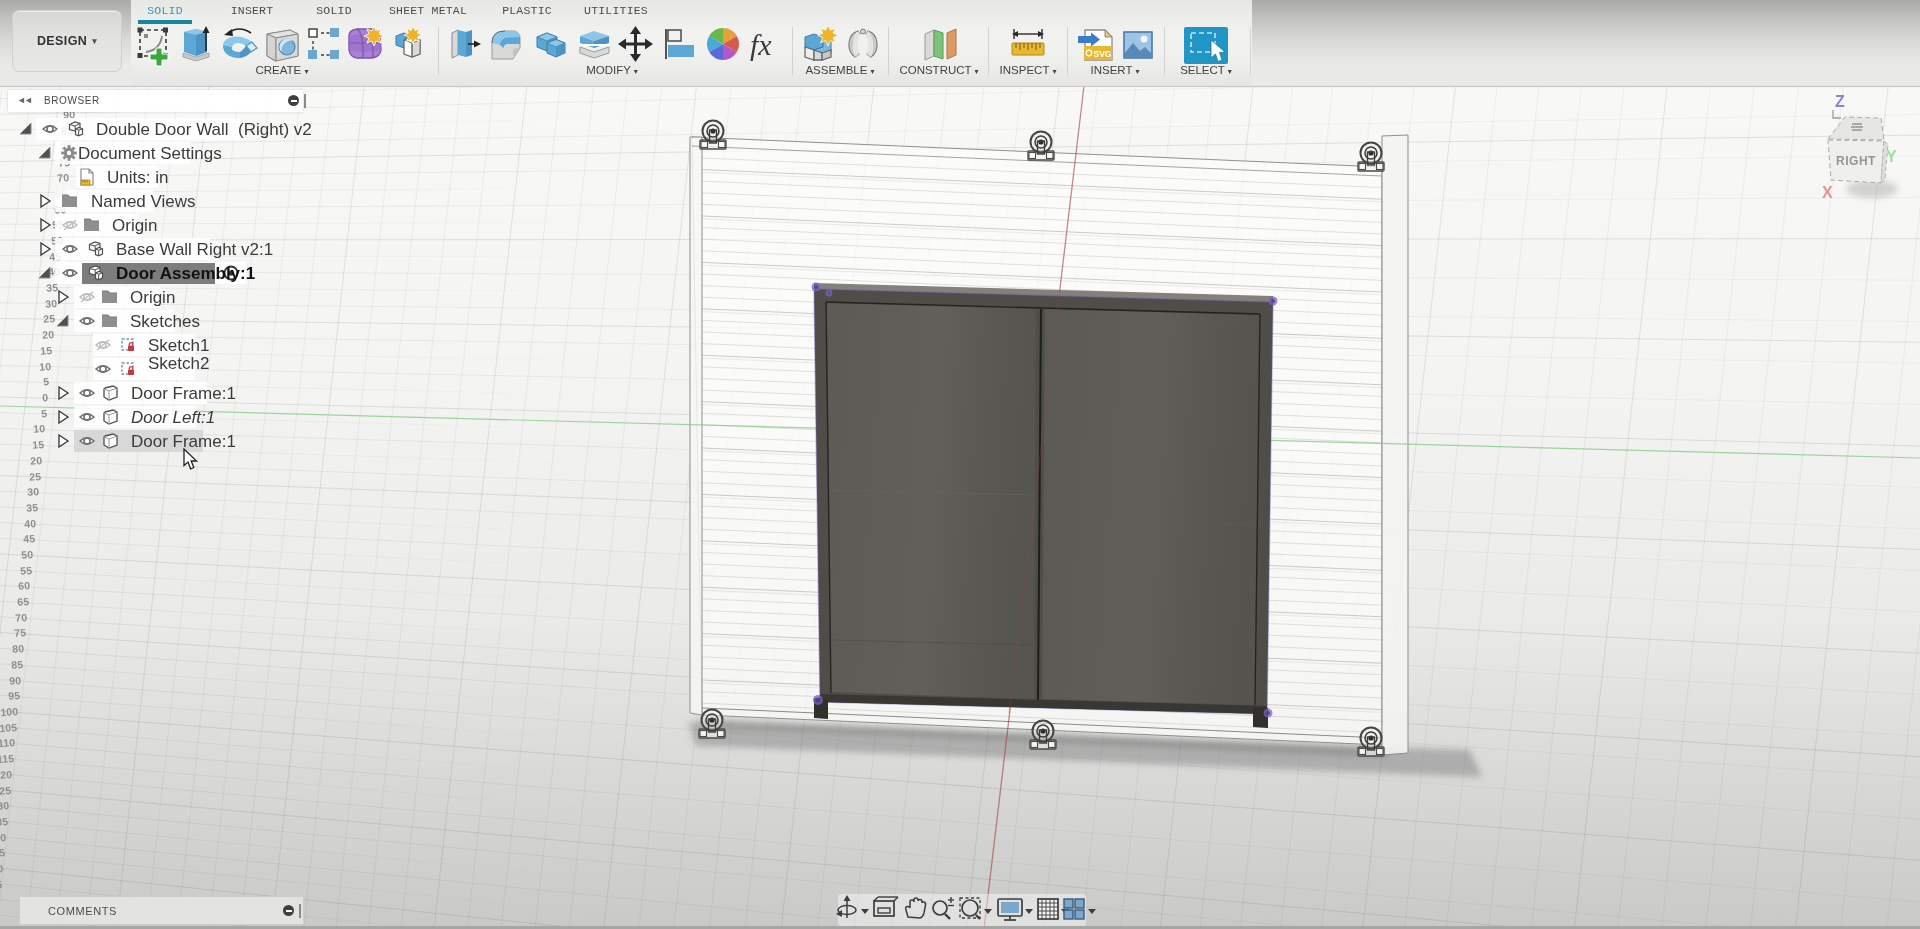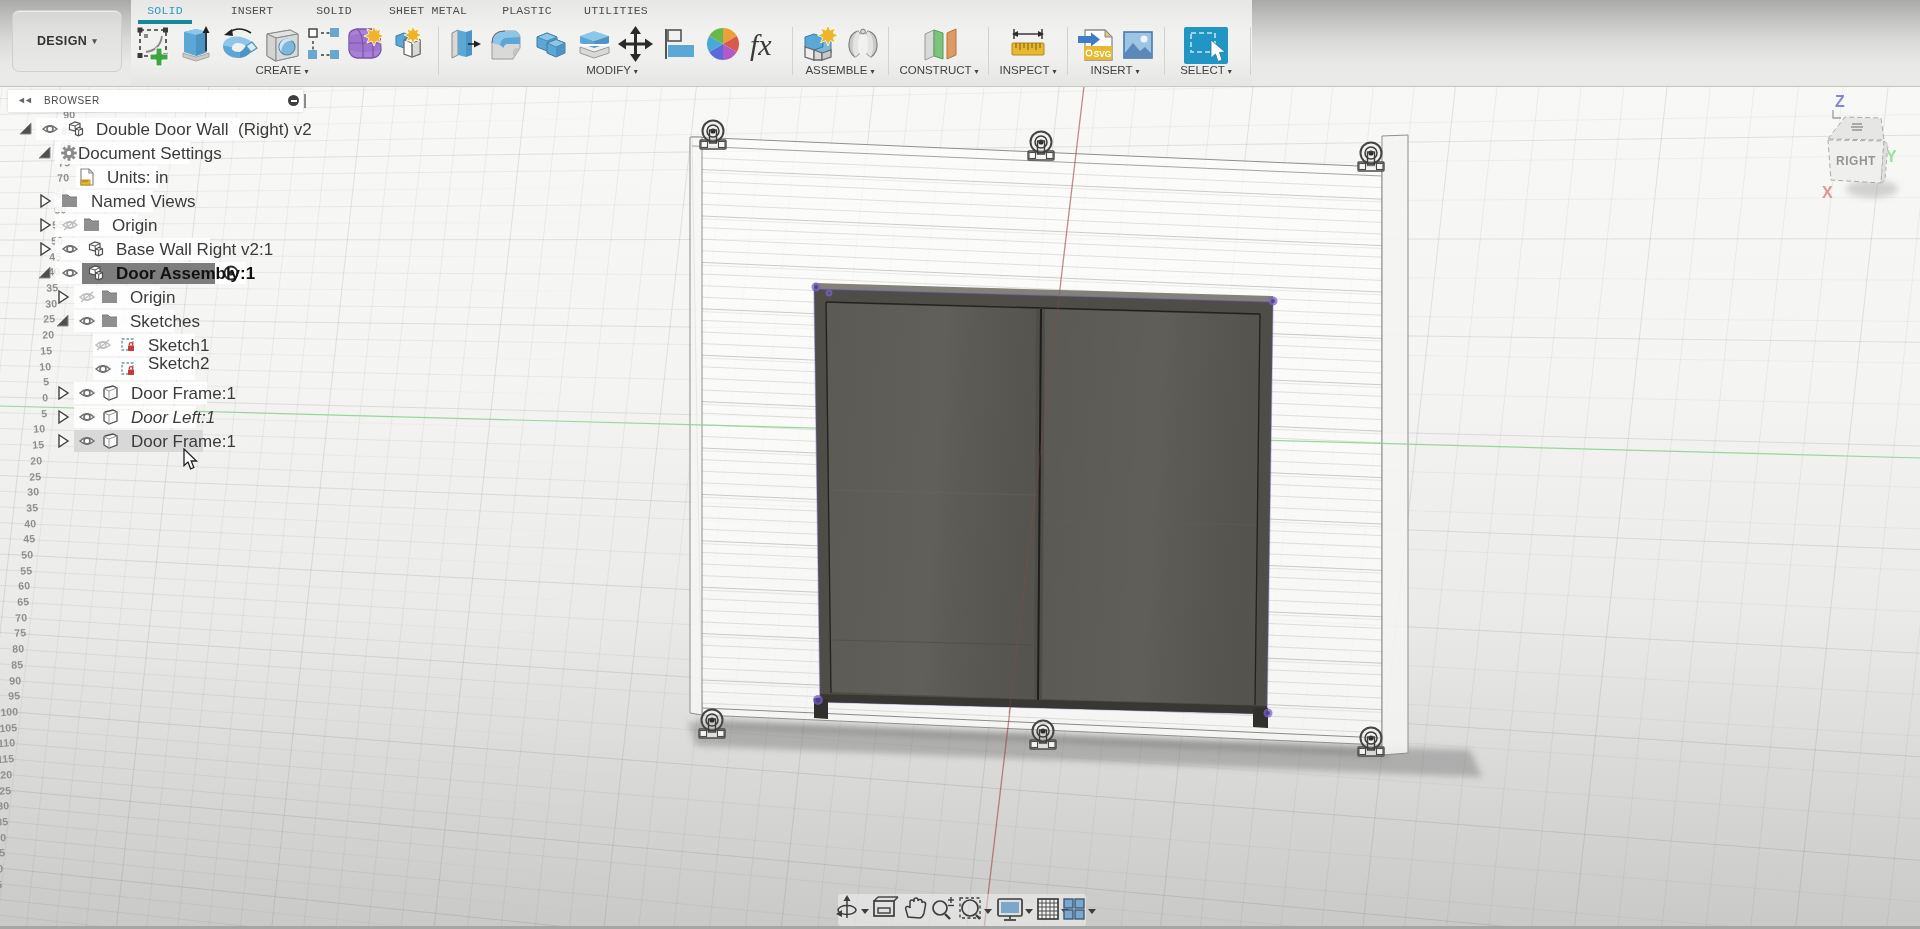--- a/index.html
+++ b/index.html
@@ -727,20 +727,25 @@
 <circle cx="1144" cy="15" r="3.5" fill="#f4f4f4"></circle>
 <polygon points="1124,30 1133,19 1140,27 1145,23 1152,30 1152,34 1124,34" fill="#5a88b8"></polygon>
 </g>
         <g>
 <rect x="1184" y="3" width="44" height="37" rx="2" fill="#2196c4"></rect>
 <rect x="1191" y="9" width="24" height="19" fill="none" stroke="#bfe6f4" stroke-width="1.6" stroke-dasharray="5,3"></rect>
 <path d="M1211 16 L1211 34 L1215.5 30 L1218 37.5 L1222 36 L1219.5 28.5 L1225 28 Z" fill="#fff" stroke="#1a7aa4" stroke-width="0.8"></path>
 </g>
       </svg>
     </div>
+    <div id="comments">
+      <span id="ctitle">COMMENTS</span>
+      <span id="cminus"></span>
+      <span id="cgrip"></span>
+    </div>
     <div id="navbar">
 <svg width="280" height="34" viewBox="0 0 280 34" xmlns="http://www.w3.org/2000/svg">
 <g stroke="#3d3d3d" fill="none" stroke-width="1.5">
 
 <line x1="15" y1="5" x2="15" y2="25"></line>
 <ellipse cx="15" cy="17" rx="9" ry="4.5"></ellipse>
 </g>
 <polygon points="15,2 11.5,8 18.5,8" fill="#3d3d3d"></polygon>
 <polygon points="4,21 10,17 10,24" fill="#3d3d3d"></polygon>
 <polygon points="29,16 37,16 33,21" fill="#3d3d3d"></polygon>

